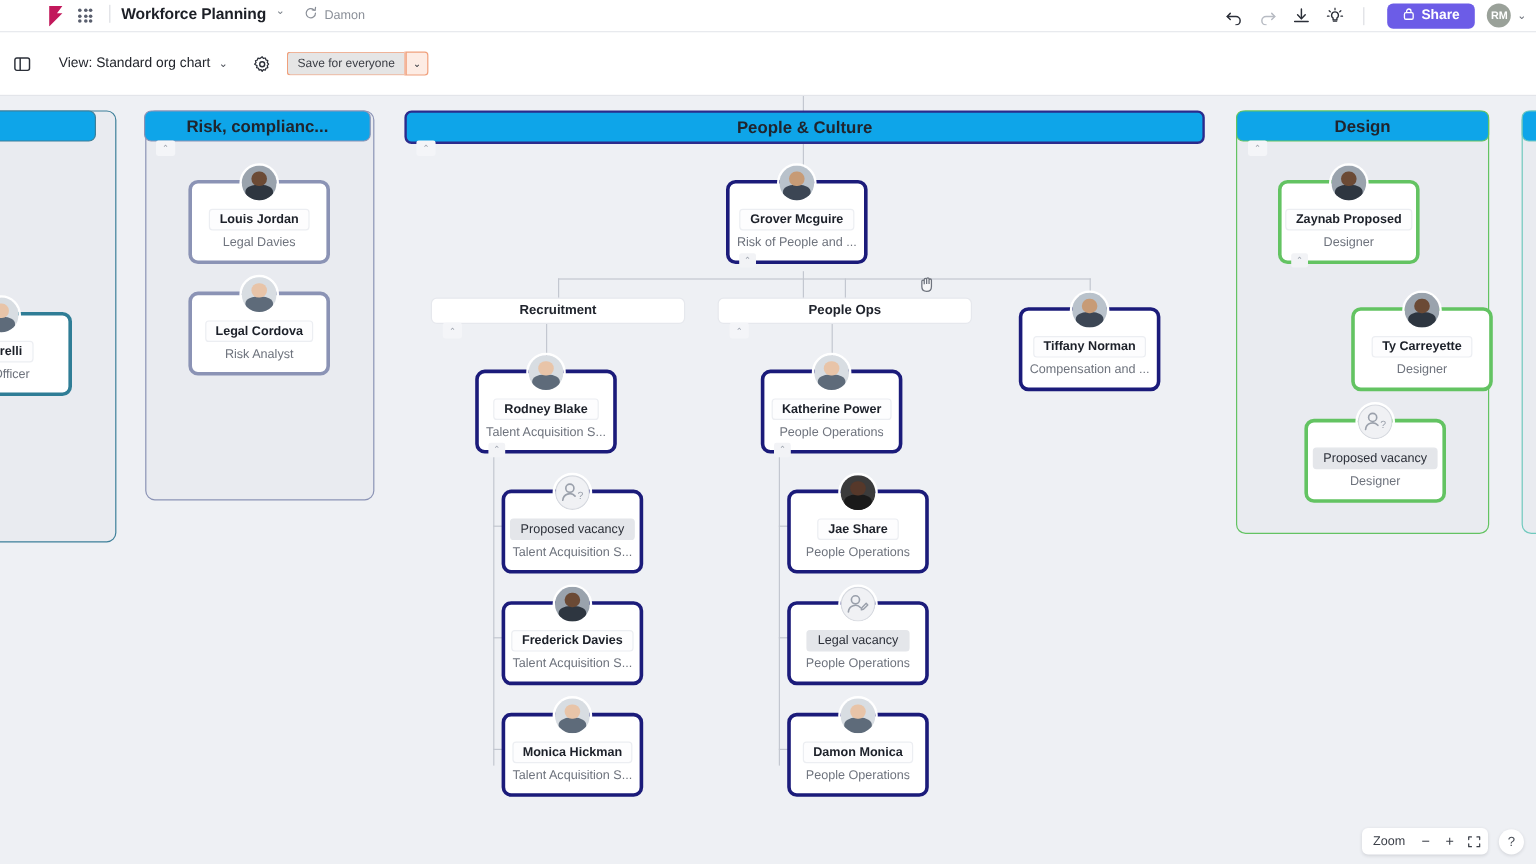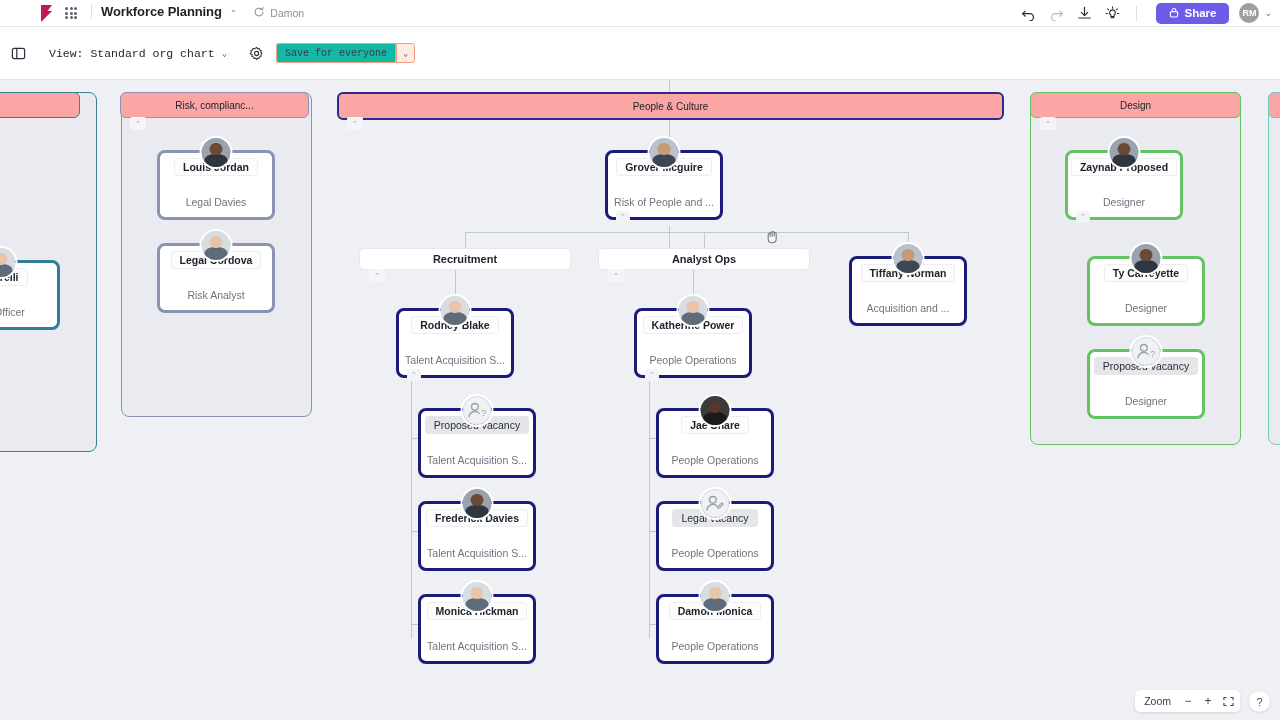--- a/index.html
+++ b/index.html
@@ -42,33 +42,33 @@
     width:20px;height:20px;border-radius:50%;
     background:#9aa199; color:#fff; font-size:9px; font-weight:700;
     display:flex;align-items:center;justify-content:center; margin-left:8px;
   }
   #avatar-caret { color:#6b7079; font-size:9px; margin-left:3px; }
 
   
   #toolbar {
     position:absolute; top:27px; left:0; width:1280px; height:53px;
     background:#fff; border-bottom:1px solid #e3e5ea;
-    display:flex; align-items:center; padding-left:3px; gap:9px;font-family:Liberation Mono, monospace;
+    display:flex; align-items:center; padding-left:3px; gap:9px;
   }
   #panel-toggle-button { width:26px;height:26px;display:flex;align-items:center;justify-content:center;cursor:pointer;margin-left:2px;}
   #view-select {
     display:flex;align-items:center;gap:7px;
     height:24px; padding:0 9px; font-size:11.5px; color:#22252c; font-weight:400;
     border-radius:4px; cursor:pointer;
   }
   #view-caret { font-size:9px; color:#4a4f58; }
   #settings-gear-button { width:22px;height:22px;display:flex;align-items:center;justify-content:center;cursor:pointer;}
   #save-group { display:flex; height:20px; }
   #save-for-everyone-button {
-    background:#14b8a6; border:1px solid #f0a07c; border-right:none;
+    background:#e5e5e5; border:1px solid #f0a07c; border-right:none;
     border-radius:3px 0 0 3px; font-size:10px; color:#3a3d44;
     padding:0 8px; display:flex;align-items:center;cursor:pointer;
   }
   #save-dropdown-button {
     background:#fdece4; border:1px solid #f0a07c;
     border-radius:0 3px 3px 0; width:19px;
     display:flex;align-items:center;justify-content:center;cursor:pointer;
     font-size:8px; color:#3a3d44;
   }
   #save-divider { width:1px; background:#f0a07c; }
@@ -80,24 +80,24 @@
   }
   .conn { position:absolute; background:#c3c7d0; }
   .conn-v { width:1px; }
   .conn-h { height:1px; }
 
   
   .group {
     position:absolute; border-radius:8px; border:1px solid; background:#e9ebf0;
   }
   .group-header {
-    position:absolute; height:26px; background:#fca5a5;
+    position:absolute; height:26px; background:#0ea5e9;
     border-radius:6px; border:1px solid;
     display:flex;align-items:center;justify-content:center;
-    font-size:10px; font-weight:400; color:#20242d;
+    font-size:14px; font-weight:700; color:#20242d;
   }
   .collapse-chip {
     position:absolute; width:16px;height:13px; background:#f4f5f8;
     border-radius:2px; display:flex;align-items:center;justify-content:center;
     font-size:7px; color:#9aa0ab; cursor:pointer;
   }
 
   
   .card {
     position:absolute; width:118px; height:70px;
@@ -107,21 +107,21 @@
   }
   .card-photo {
     position:absolute; top:-17px; left:50%; transform:translateX(-50%);
     width:33px;height:33px;border-radius:50%;
     border:2px solid #fff; overflow:hidden;
     display:flex;align-items:center;justify-content:center;
   }
   .card-name {
     font-size:10.5px; font-weight:700; color:#1c2029;
     background:#fdfdfe; border:1px solid #eceef2; border-radius:3px;
-    padding:2px 8px; margin-bottom:20px; white-space:nowrap;
+    padding:2px 8px; margin-bottom:4px; white-space:nowrap;
     max-width:108px; overflow:hidden; text-overflow:ellipsis;
   }
   .card-name.vacancy { background:#e4e6ea; border-color:#e4e6ea; font-weight:400; color:#2b2f38;}
   .card-role {
     font-size:10.5px; color:#6e737d; white-space:nowrap;
     max-width:112px; overflow:hidden; text-overflow:ellipsis;
   }
   .card-collapse {
     position:absolute; bottom:-6px; left:8px; width:14px;height:12px;
     background:#f2f3f6; border-radius:2px;
@@ -312,21 +312,21 @@
       <div class="collapse-chip" style="left: 347px; top: 37px;">⌃</div>
       <div class="group" style="left: 1030px; top: 12px; width: 211px; height: 353px; border-color: rgb(99, 195, 98);"></div>
       <div class="group-header" style="left: 1030px; top: 12px; width: 211px; border-color: rgb(99, 195, 98);">Design</div>
       <div class="collapse-chip" style="left: 1040px; top: 37px;">⌃</div>
       <div class="group" style="left: 1268px; top: 12px; width: 120px; height: 353px; border-color: rgb(111, 201, 189);"></div>
       <div class="group-header" style="left: 1268px; top: 12px; width: 120px; border-color: rgb(111, 201, 189);"></div>
     </div>
   <div id="subheaders-layer">
       <div class="sub-header" style="left: 359px; top: 168px; width: 212px;">Recruitment</div>
       <div class="collapse-chip" style="left: 369px; top: 189px;">⌃</div>
-      <div class="sub-header" style="left: 598px; top: 168px; width: 212px;">Analyst Ops</div>
+      <div class="sub-header" style="left: 598px; top: 168px; width: 212px;">People Ops</div>
       <div class="collapse-chip" style="left: 608px; top: 189px;">⌃</div>
     </div>
   <div id="cards-layer">
       <div class="card" style="left: -58px; top: 180px; border-color: rgb(47, 125, 150);">
         <div class="card-photo">
           <span class="face">
             <span class="bg" style="background:#d8dde2"></span>
             <span class="body" style="background:#5e6b7a"></span>
             <span class="head" style="background:#e8c4a8"></span>
           </span>
@@ -370,21 +370,21 @@
       </div>
       <div class="card" style="left: 849px; top: 176px; border-color: rgb(27, 27, 122);">
         <div class="card-photo">
           <span class="face">
             <span class="bg" style="background:#b9c2cb"></span>
             <span class="body" style="background:#3c4654"></span>
             <span class="head" style="background:#c79b76"></span>
           </span>
         </div>
         <div class="card-name">Tiffany Norman</div>
-        <div class="card-role">Acquisition and ...</div>
+        <div class="card-role">Compensation and ...</div>
       </div>
       <div class="card" style="left: 396px; top: 228px; border-color: rgb(27, 27, 122);">
         <div class="card-photo">
           <span class="face">
             <span class="bg" style="background:#d8dde2"></span>
             <span class="body" style="background:#5e6b7a"></span>
             <span class="head" style="background:#e8c4a8"></span>
           </span>
         </div>
         <div class="card-name">Rodney Blake</div>
@@ -478,21 +478,21 @@
           <span class="face">
             <span class="bg" style="background:#9aa3ad"></span>
             <span class="body" style="background:#2e3640"></span>
             <span class="head" style="background:#6b4a35"></span>
           </span>
         </div>
         <div class="card-name">Zaynab Proposed</div>
         <div class="card-role">Designer</div>
         <div class="card-collapse">⌃</div>
       </div>
-      <div class="card" style="left: 1087px; top: 176px; border-color: rgb(99, 195, 98);">
+      <div class="card" style="left: 1126px; top: 176px; border-color: rgb(99, 195, 98);">
         <div class="card-photo">
           <span class="face">
             <span class="bg" style="background:#9aa3ad"></span>
             <span class="body" style="background:#2e3640"></span>
             <span class="head" style="background:#6b4a35"></span>
           </span>
         </div>
         <div class="card-name">Ty Carreyette</div>
         <div class="card-role">Designer</div>
       </div>

